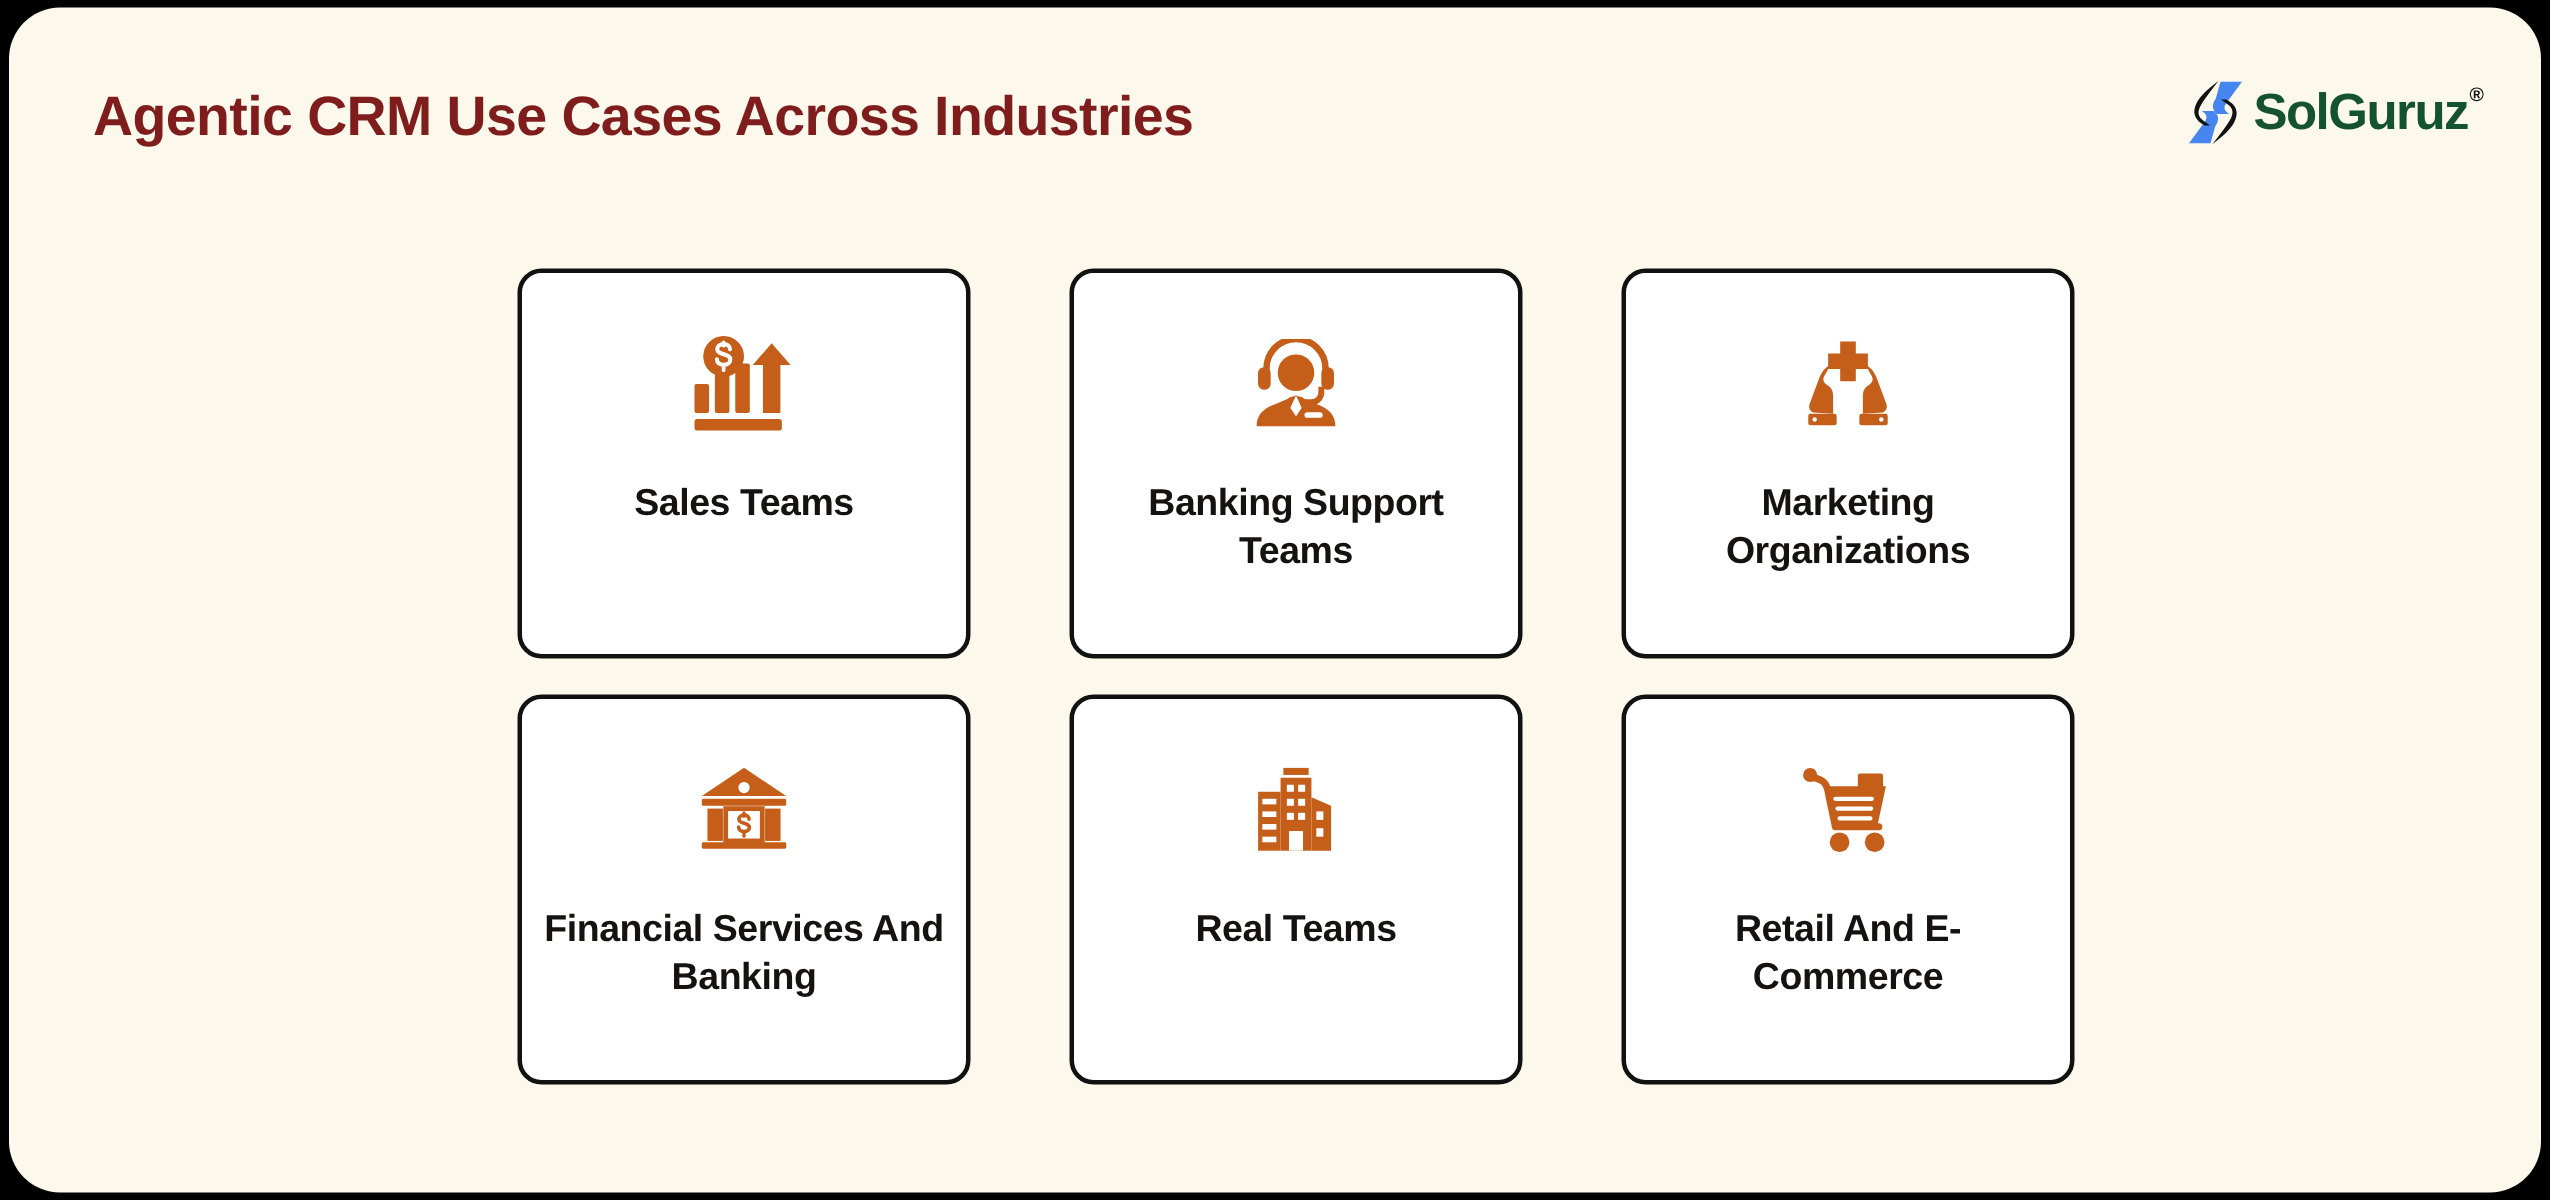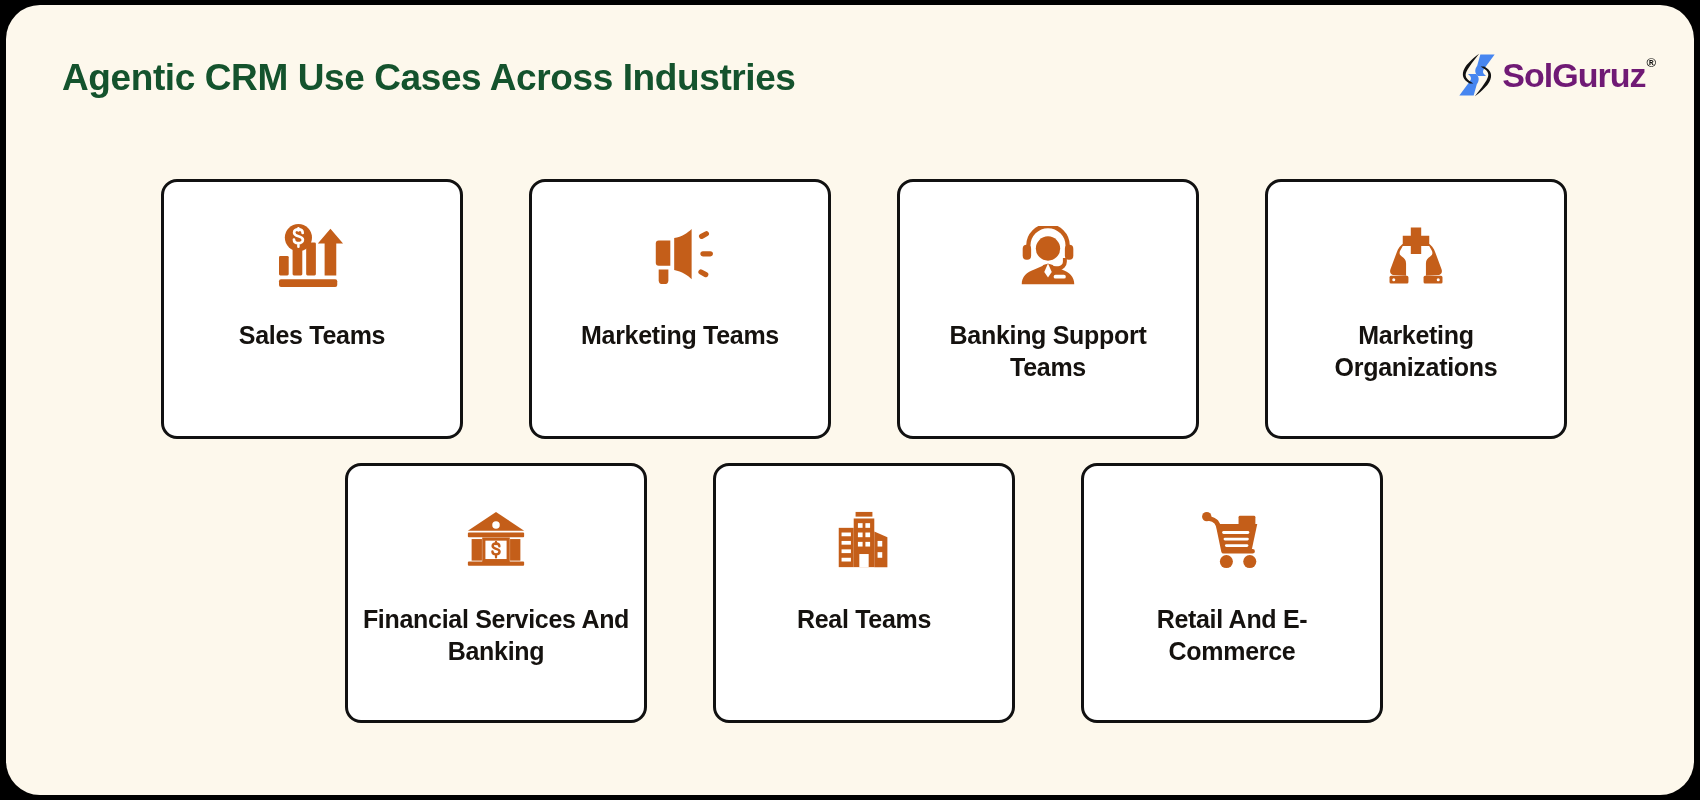--- a/index.html
+++ b/index.html
@@ -36,21 +36,21 @@
     width: 100%;
     height: 125px;
   }
 
   .page-title {
     position: absolute;
     left: 56px;
     top: 52px;
     font-size: 37px;
     font-weight: bold;
-    color: #14532d;
+    color: #7f1d1d;
     letter-spacing: -0.4px;
     white-space: nowrap;
   }
 
   .brand {
     position: absolute;
     right: 38px;
     top: 48px;
     display: flex;
     align-items: flex-start;
@@ -58,21 +58,21 @@
   }
   .brand-mark {
     width: 42px;
     height: 44px;
     margin-right: 4px;
     flex: 0 0 auto;
   }
   .brand-name {
     font-size: 34px;
     font-weight: bold;
-    color: #701a75;
+    color: #14532d;
     letter-spacing: -1.0px;
     line-height: 44px;
     white-space: nowrap;
   }
   .brand-reg {
     font-size: 13px;
     font-weight: bold;
     color: #121212;
     line-height: 20px;
     margin-left: 1px;
@@ -163,33 +163,20 @@
             <rect x="2" y="34" width="10" height="20" rx="1.4"></rect>
             <rect x="16" y="27" width="10" height="27" rx="1.4"></rect>
             <rect x="30" y="20" width="10" height="34" rx="1.4"></rect>
             <rect x="2" y="58" width="60" height="8" rx="2"></rect>
             <path d="M55 6 L68 21 h-7 v33 h-12 V21 h-7 z"></path>
           </svg>
         </div>
         <div class="card-label">Sales Teams</div>
       </div>
 
-      <div class="card">
-        <div class="card-icon">
-          <svg viewBox="0 0 72 64" width="70" height="62" fill="#C45E19" aria-hidden="true">
-            <path d="M14 16 h12 v26 h-12 a3 3 0 0 1 -3 -3 v-20 a3 3 0 0 1 3 -3 z"></path>
-            <path d="M30 13.5 C38 12 44 8 48 4 v52 c-4-4-10-8-18-9.5 z"></path>
-            <path d="M14 46 h10 v11 a4 4 0 0 1 -4 4 h-2 a4 4 0 0 1 -4 -4 z"></path>
-            <rect x="55" y="8" width="11" height="5.4" rx="2.7" transform="rotate(-28 60 10)"></rect>
-            <rect x="57" y="27" width="13" height="5.4" rx="2.7"></rect>
-            <rect x="55" y="47" width="11" height="5.4" rx="2.7" transform="rotate(28 60 49)"></rect>
-          </svg>
-        </div>
-        <div class="card-label">Marketing Teams</div>
-      </div>
 
       <div class="card">
         <div class="card-icon">
           <svg viewBox="0 0 66 64" width="62" height="60" fill="#C45E19" aria-hidden="true">
             <path d="M12 25 v-4 a21 21 0 0 1 42 0 v4" fill="none" stroke="#C45E19" stroke-width="4.6"></path>
             <rect x="6" y="20" width="9" height="16" rx="4.2"></rect>
             <rect x="51" y="20" width="9" height="16" rx="4.2"></rect>
             <circle cx="33" cy="24" r="13"></circle>
             <path d="M51 34 v4 a7 7 0 0 1 -7 7 h-6" fill="none" stroke="#C45E19" stroke-width="4.2"></path>
             <rect x="27" y="41" width="12" height="6" rx="3"></rect>

